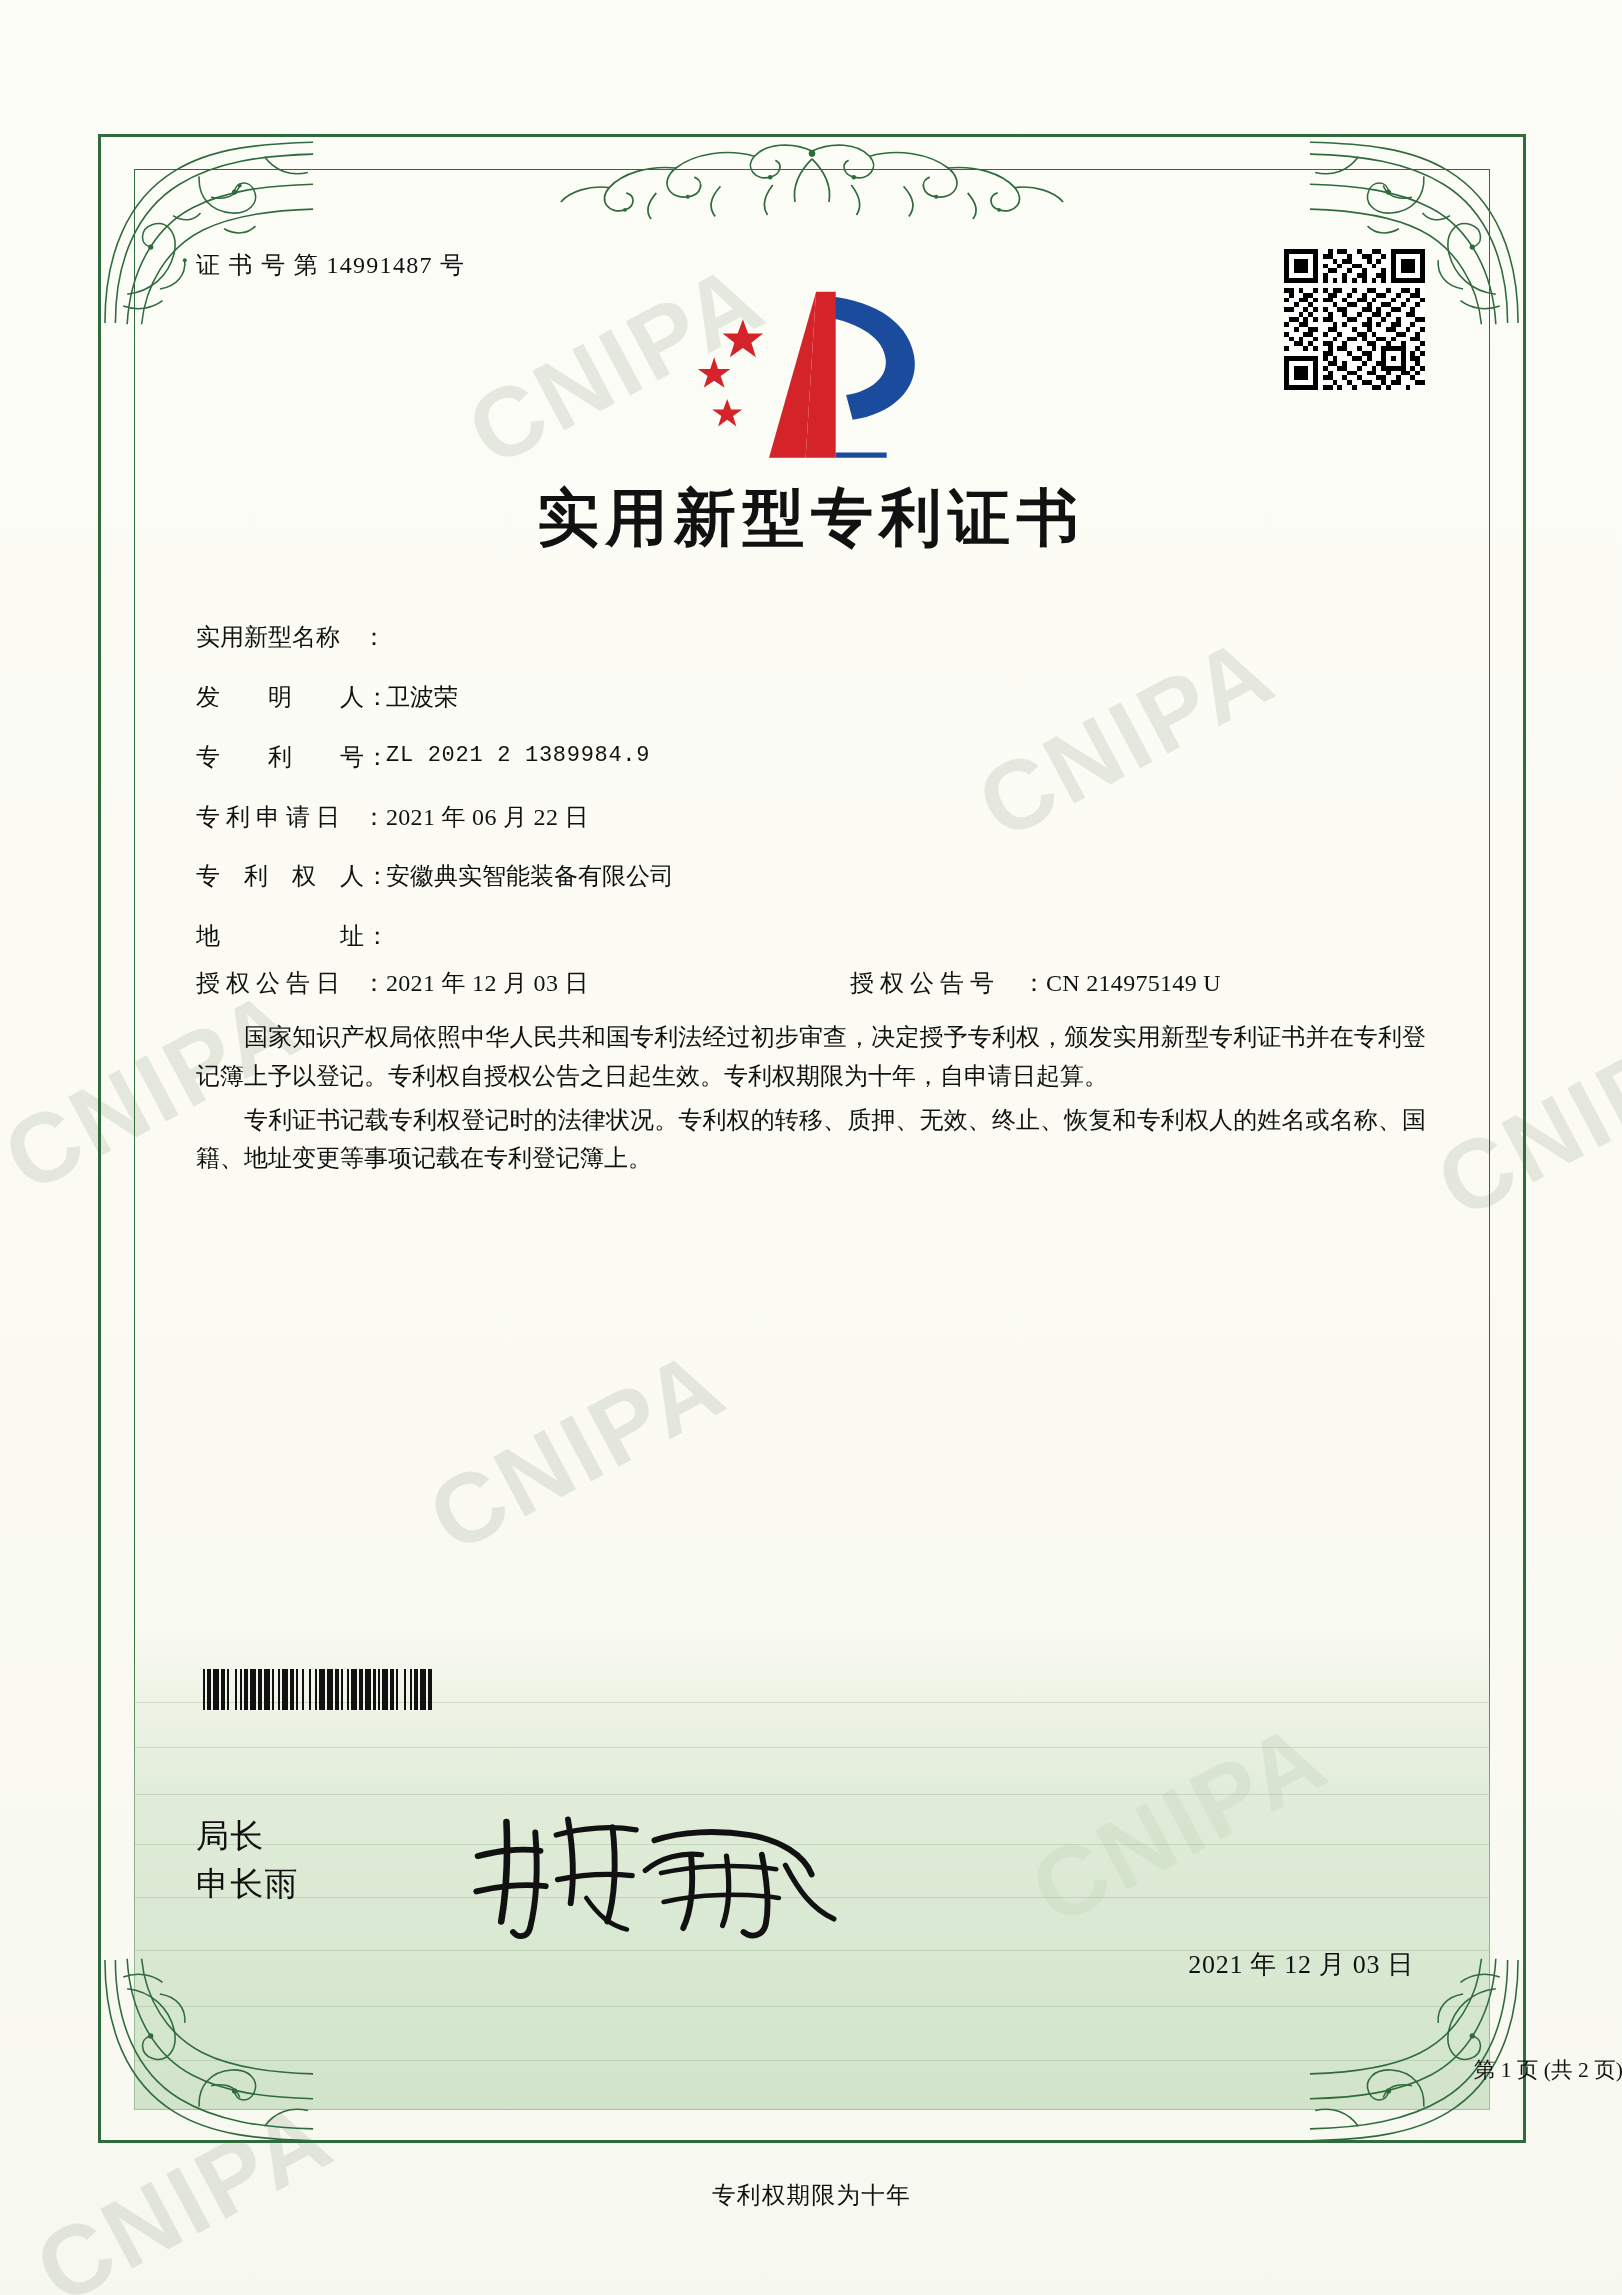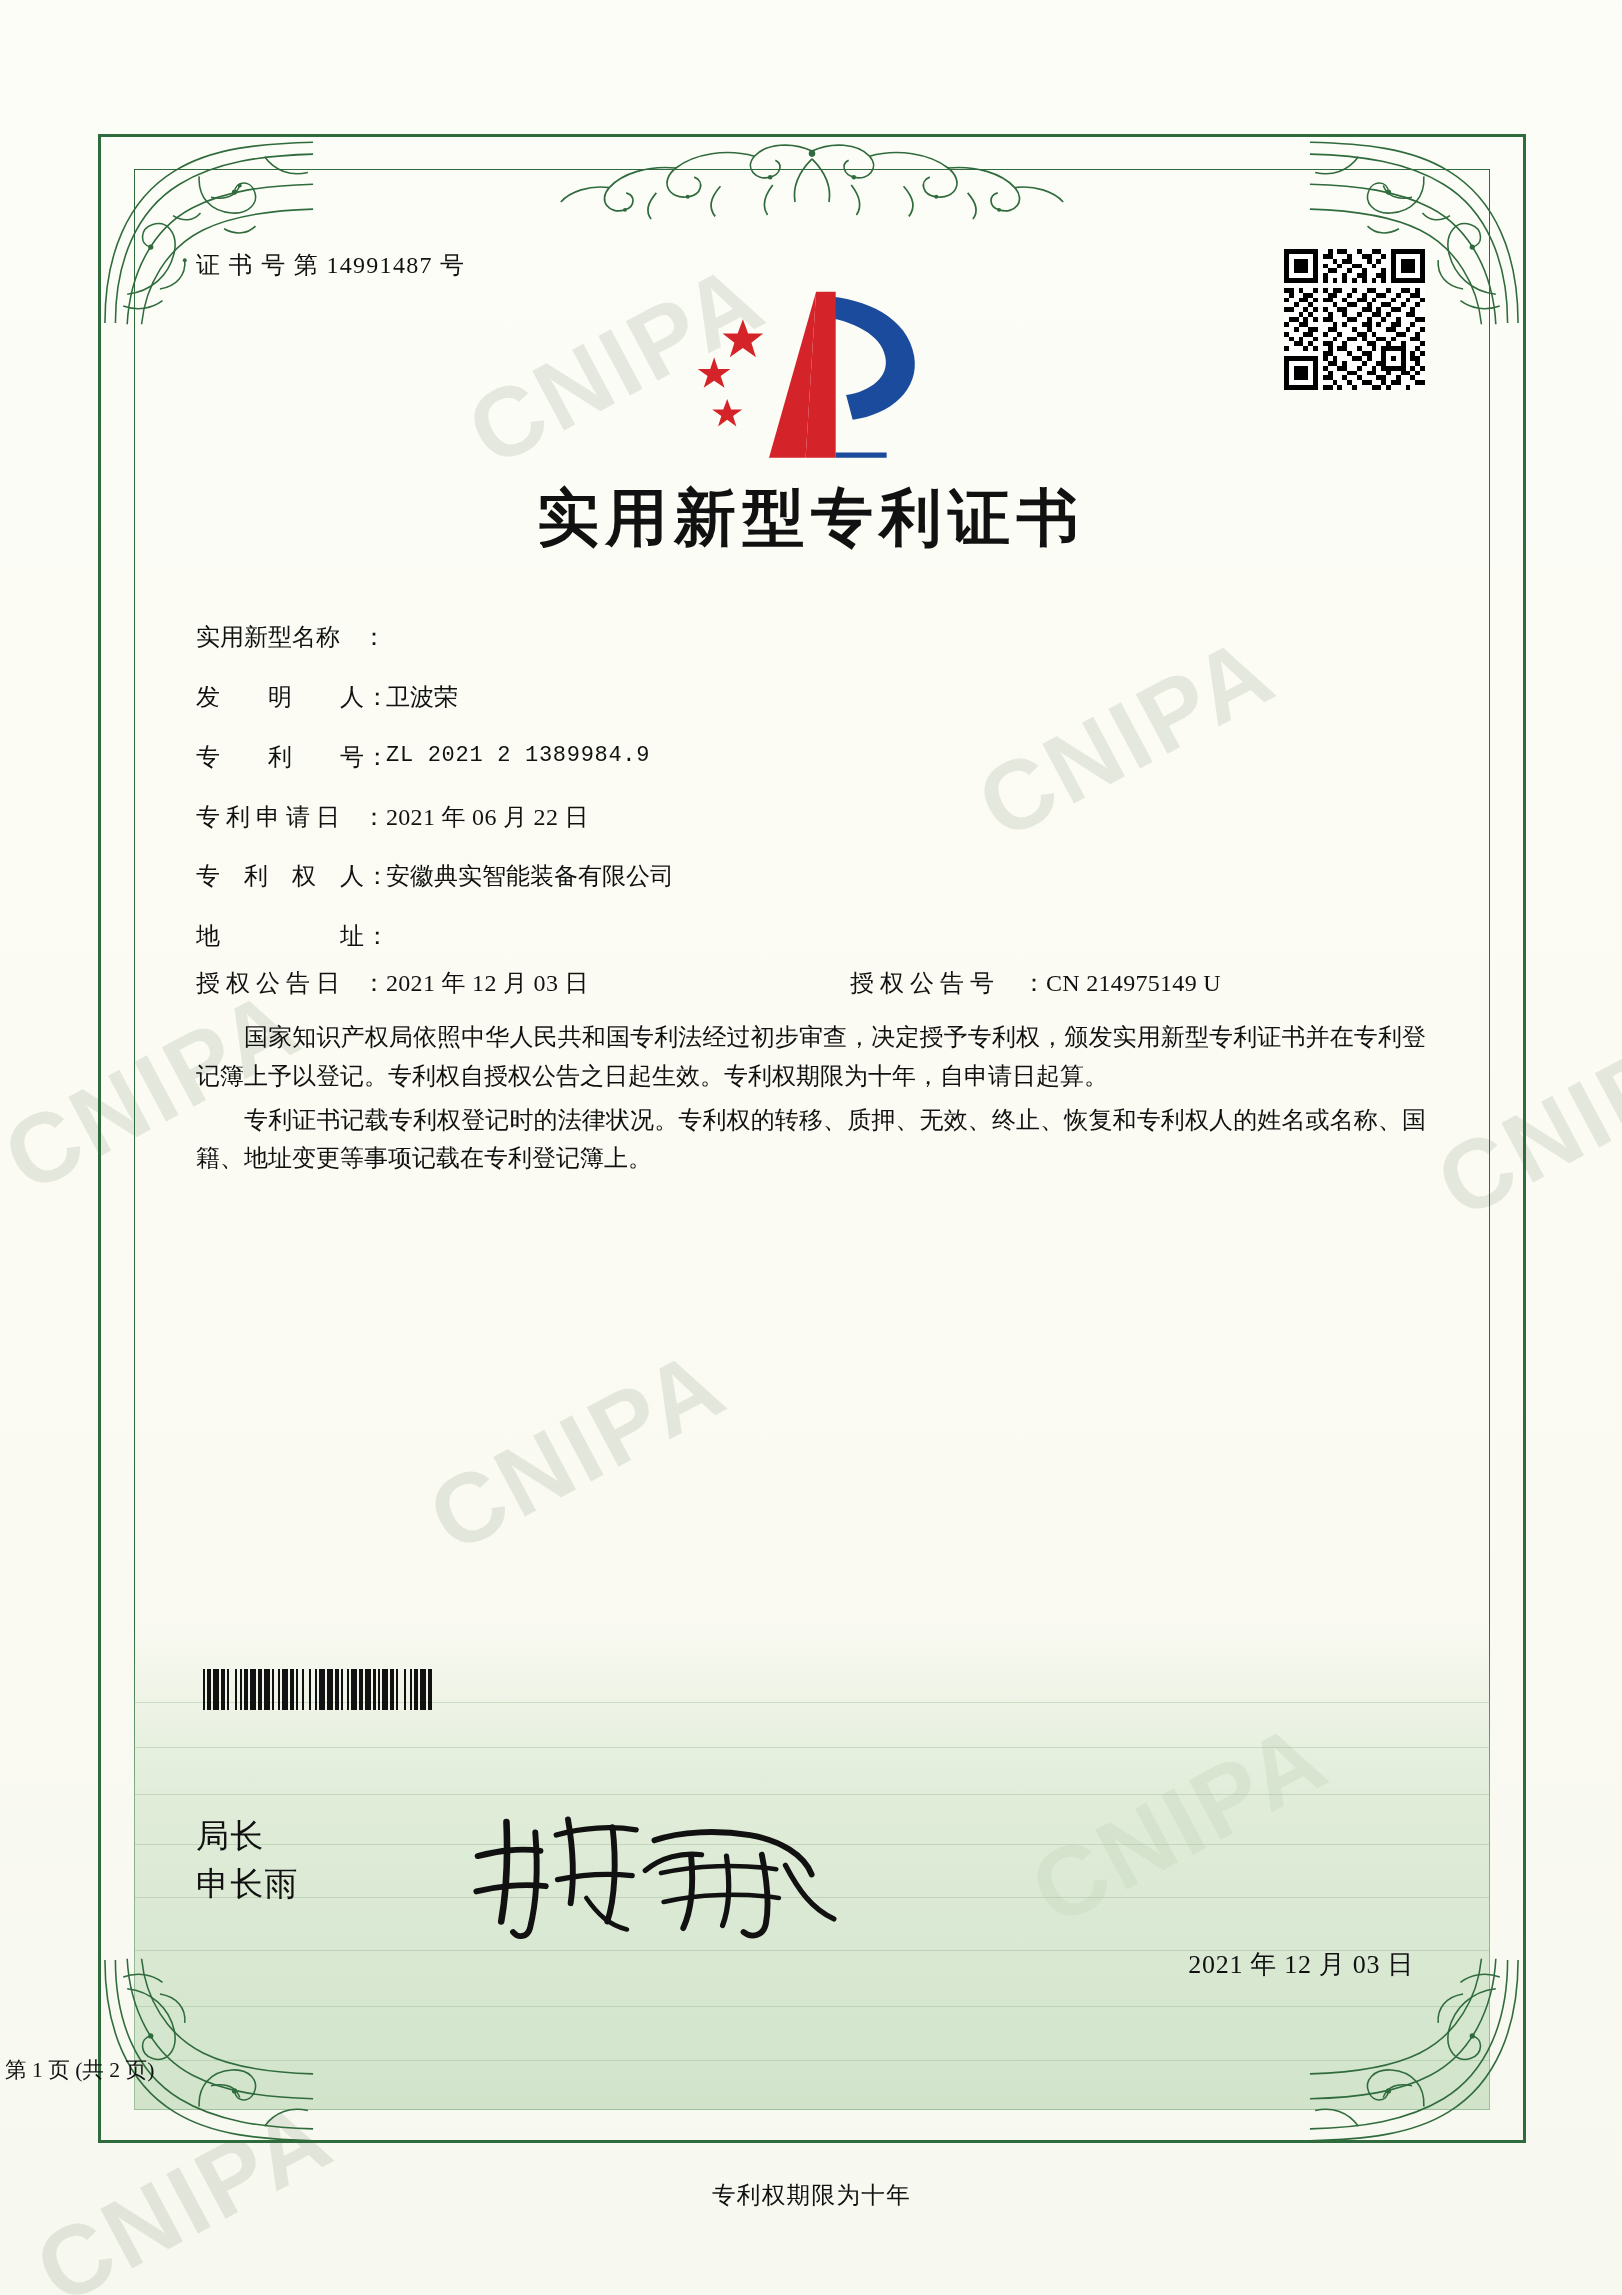--- a/index.html
+++ b/index.html
@@ -239,21 +239,21 @@
     top: 1947px;
     font-size: 26px;
     color: #111;
     letter-spacing: 0.7px;
   }
 
   .page-num {
     position: absolute;
     left: 5px; right: 0;
     top: 2055px;
-    text-align: left;
+    text-align: right;
     font-size: 21.6px;
     color: #111;
   }
 
   .footer-note {
     position: absolute;
     left: 0; right: 0;
     top: 2179px;
     text-align: center;
     font-size: 23.6px;

